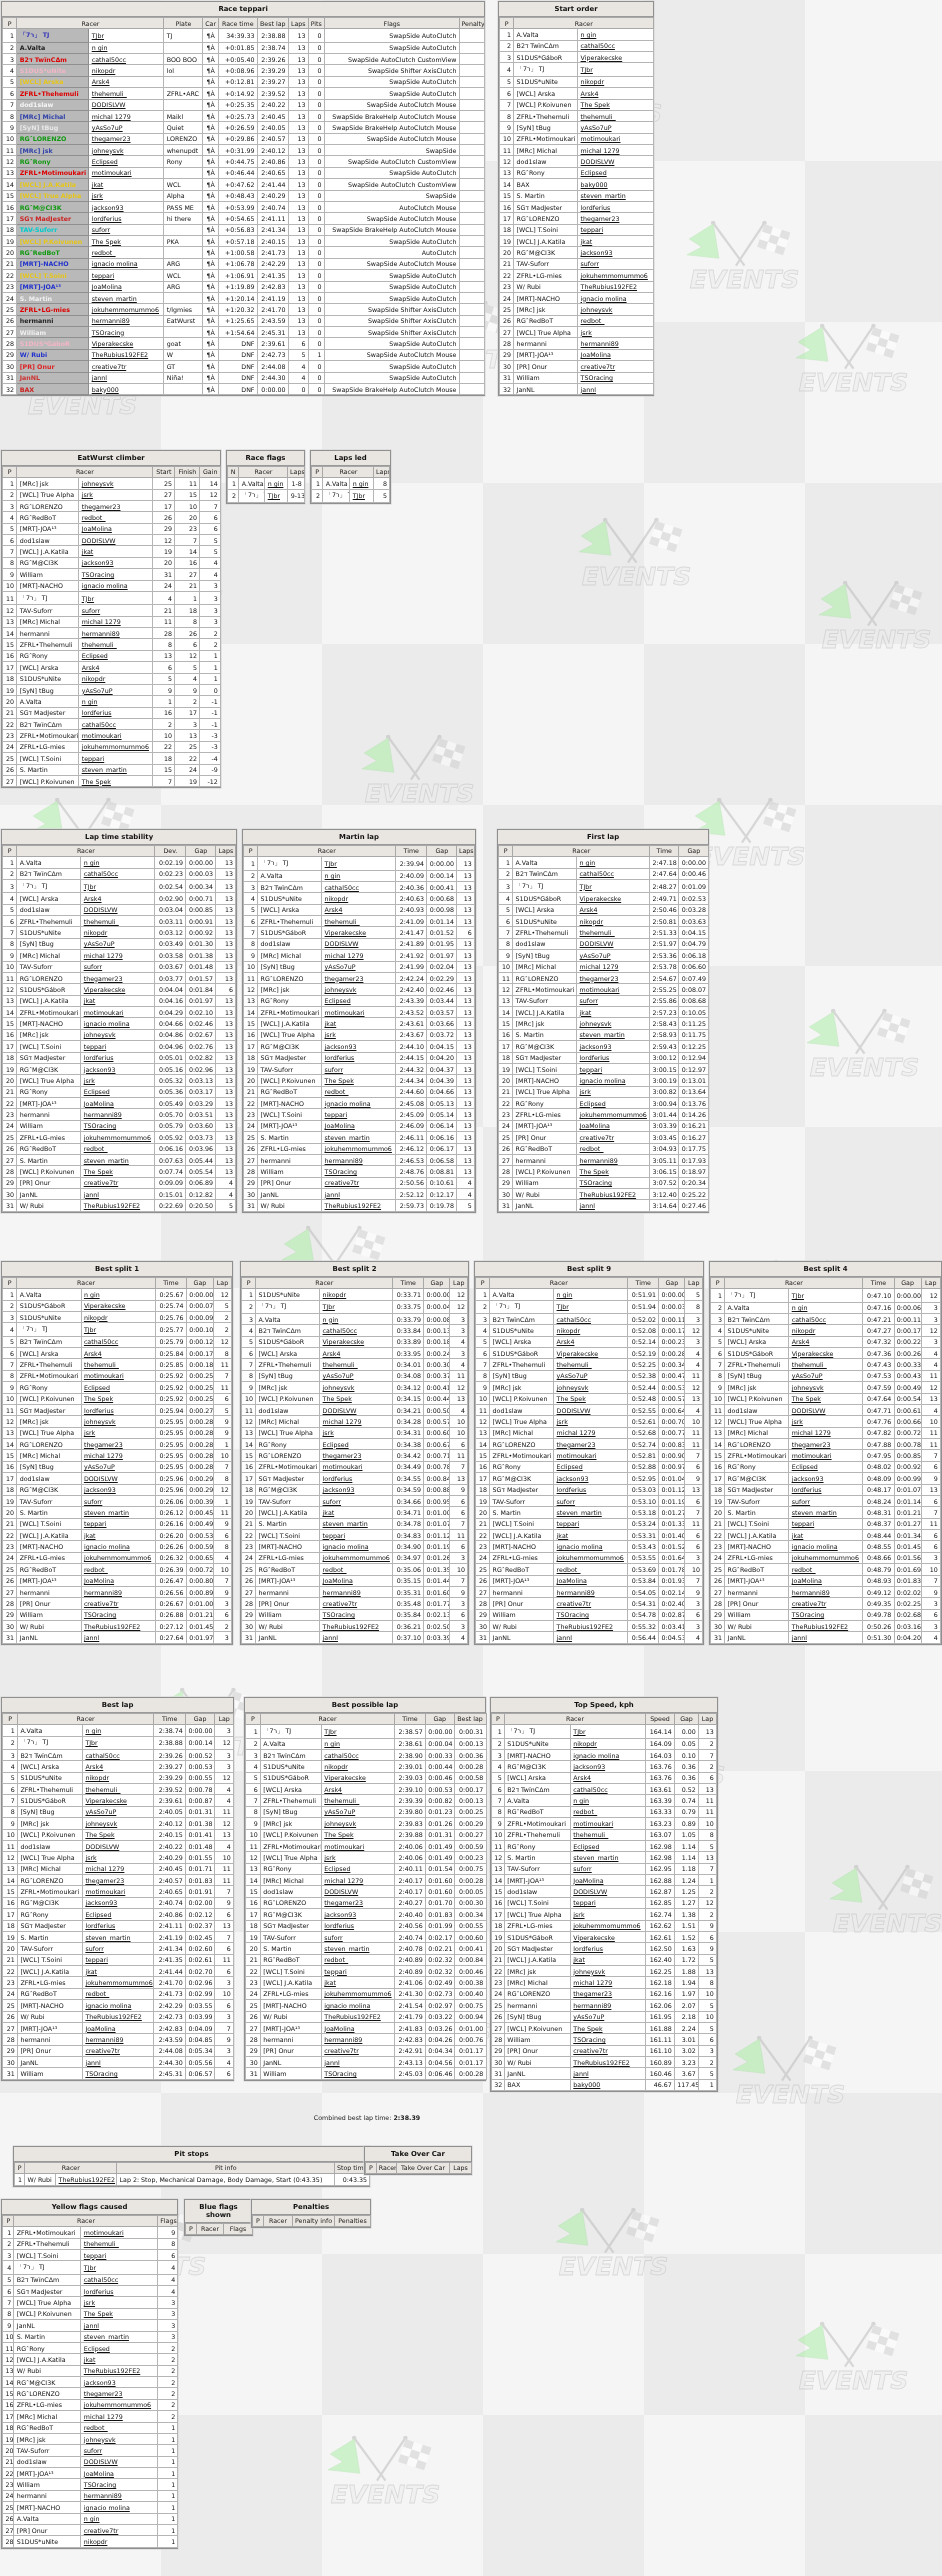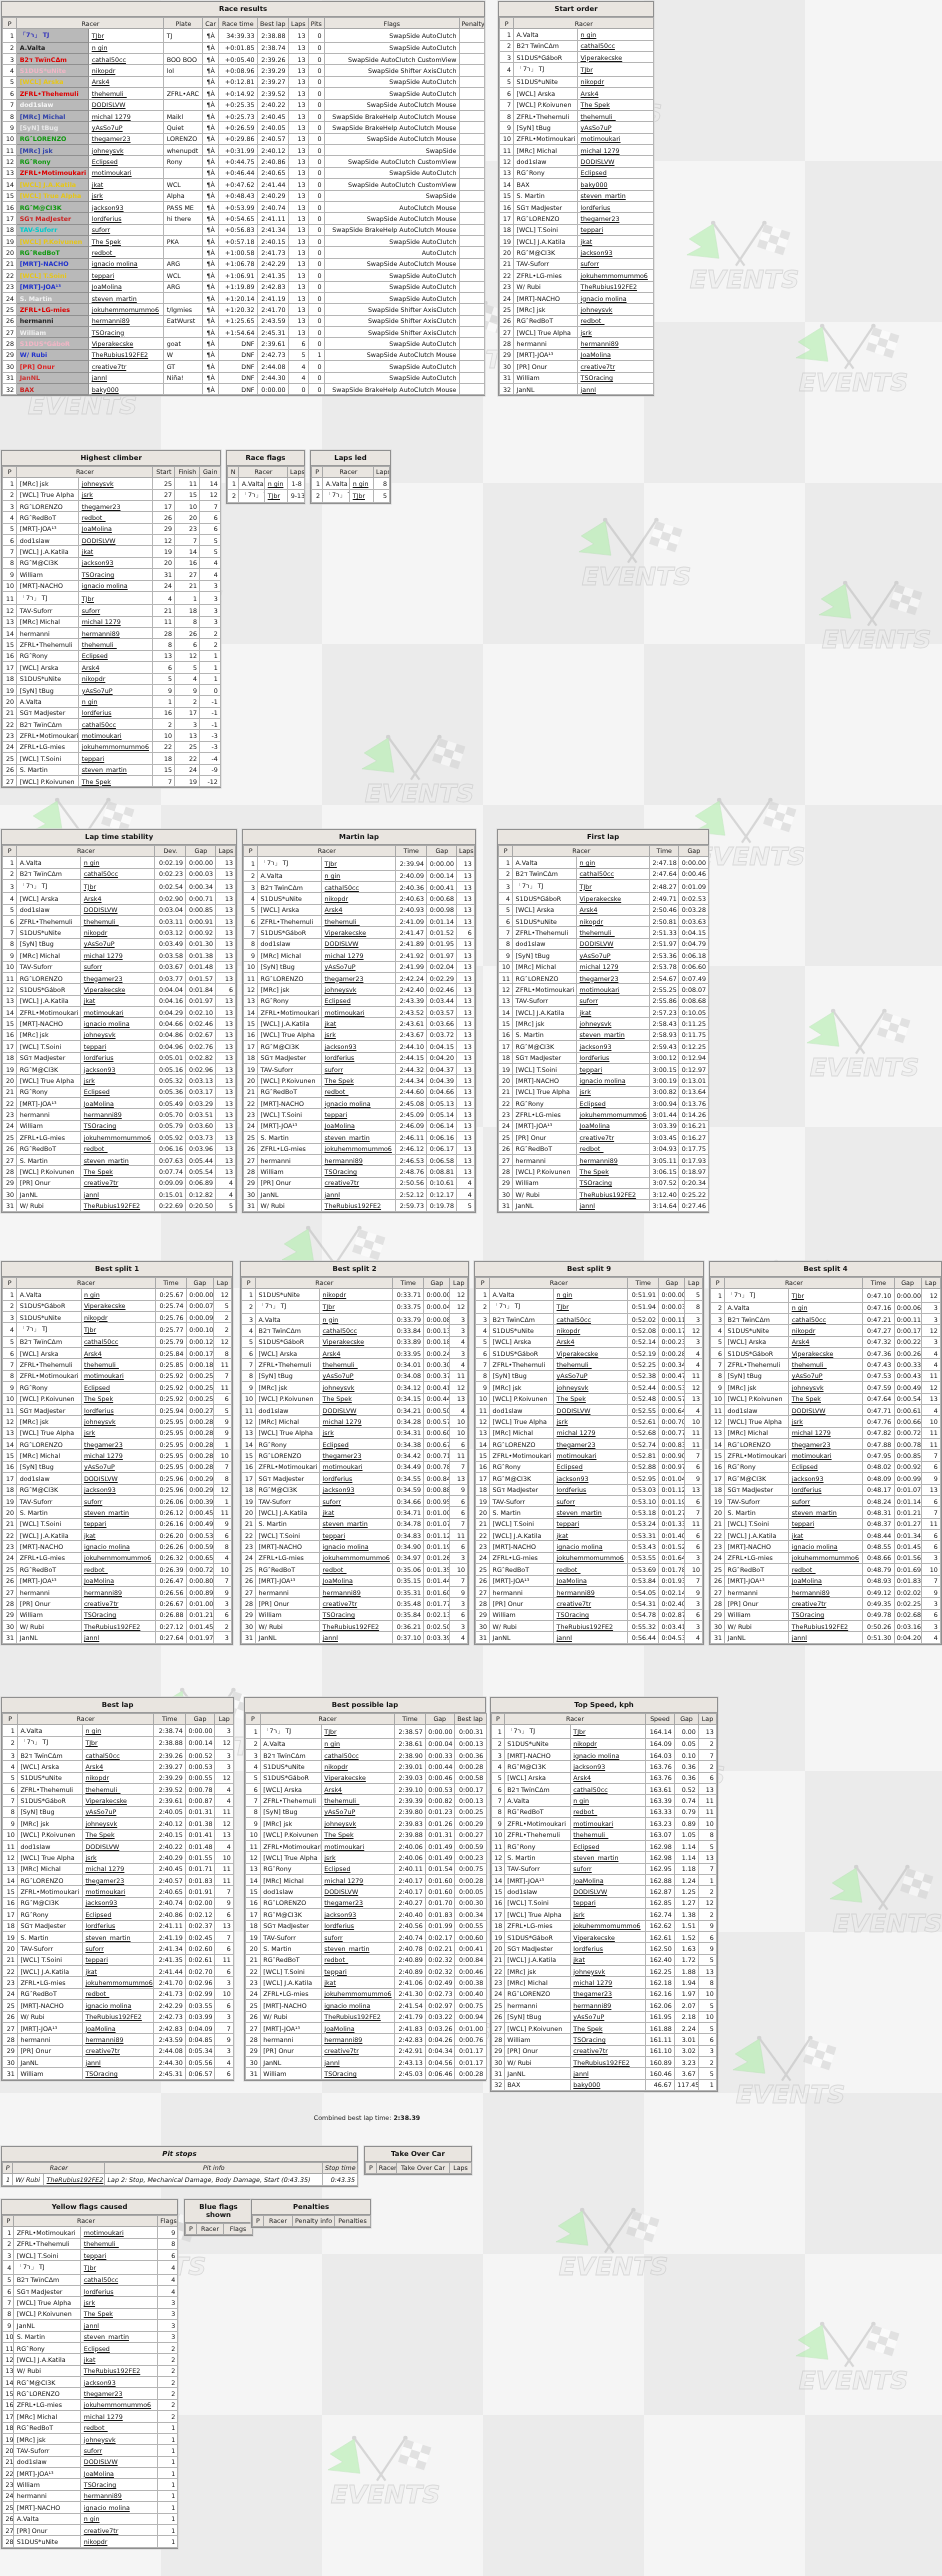--- a/index.html
+++ b/index.html
@@ -556,21 +556,21 @@
           <rect x="0" y="14" width="16" height="14" fill="#ffffff"></rect>
       <rect x="16" y="14" width="16" height="14" fill="#cfcfcf"></rect>
           <rect x="32" y="14" width="16" height="14" fill="#ffffff"></rect>
       <rect x="0" y="28" width="16" height="14" fill="#cfcfcf"></rect>
           <rect x="16" y="28" width="16" height="14" fill="#ffffff"></rect>
       <rect x="32" y="28" width="16" height="14" fill="#cfcfcf"></rect>
     </g>
     <text x="115" y="125" text-anchor="middle" font-size="44" font-style="italic" font-weight="bold" fill="#ececec" stroke="#bdbdbd" stroke-width="1.5" font-family="DejaVu Sans, sans-serif">EVENTS</text>
   </svg></div>
     <div class="tbl" style="left: 1.1px; top: 1.1px; width: 482px;">
-      <div class="tbl-title">Race results</div>
+      <div class="tbl-title">Race teppari</div>
       <table>
         <colgroup>
           <col style="width: 14.3px;">
           <col style="width: 72px;">
           <col style="width: 75px;">
           <col style="width: 39px;">
           <col style="width: 15.4px;">
           <col style="width: 39px;">
           <col style="width: 31px;">
           <col style="width: 20px;">
@@ -1184,21 +1184,21 @@
           </tr>
           <tr>
             <td class="r">32</td>
             <td class="l">JanNL</td>
             <td class="l lnk">jannl</td>
           </tr>
         </tbody>
       </table>
     </div>
     <div class="tbl" style="left: 1.1px; top: 450px; width: 218px;">
-      <div class="tbl-title">Highest climber</div>
+      <div class="tbl-title">EatWurst climber</div>
       <table>
         <colgroup>
           <col style="width: 14.3px;">
           <col style="width: 62px;">
           <col style="width: 74px;">
           <col style="width: 22px;">
           <col style="width: 25px;">
           <col style="width: 20.6px;">
         </colgroup>
         <thead>
@@ -4182,21 +4182,21 @@
             <td class="r">32</td>
             <td class="l">BAX</td>
             <td class="l lnk">baky000</td>
             <td class="r">46.67</td>
             <td class="r">117.45</td>
             <td class="r">1</td>
           </tr>
         </tbody>
       </table>
     </div>
-    <div class="tbl" style="left: 1px; top: 2146px; width: 355px; font-style: italic;">
+    <div class="tbl" style="left: 13px; top: 2146px; width: 355px;">
       <div class="tbl-title">Pit stops</div>
       <table>
         <colgroup>
           <col style="width: 10.3px;">
           <col style="width: 31px;">
           <col style="width: 61px;">
           <col style="width: 218px;">
           <col style="width: 35px;">
         </colgroup>
         <thead>

